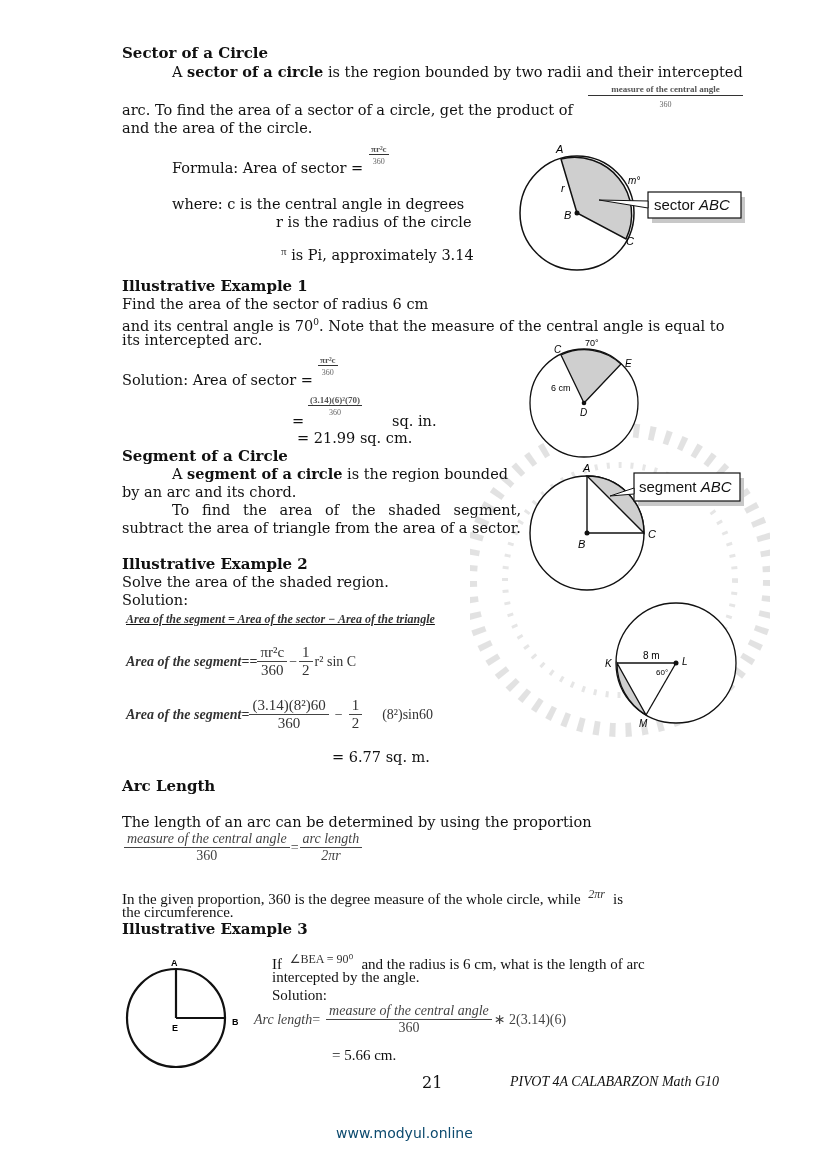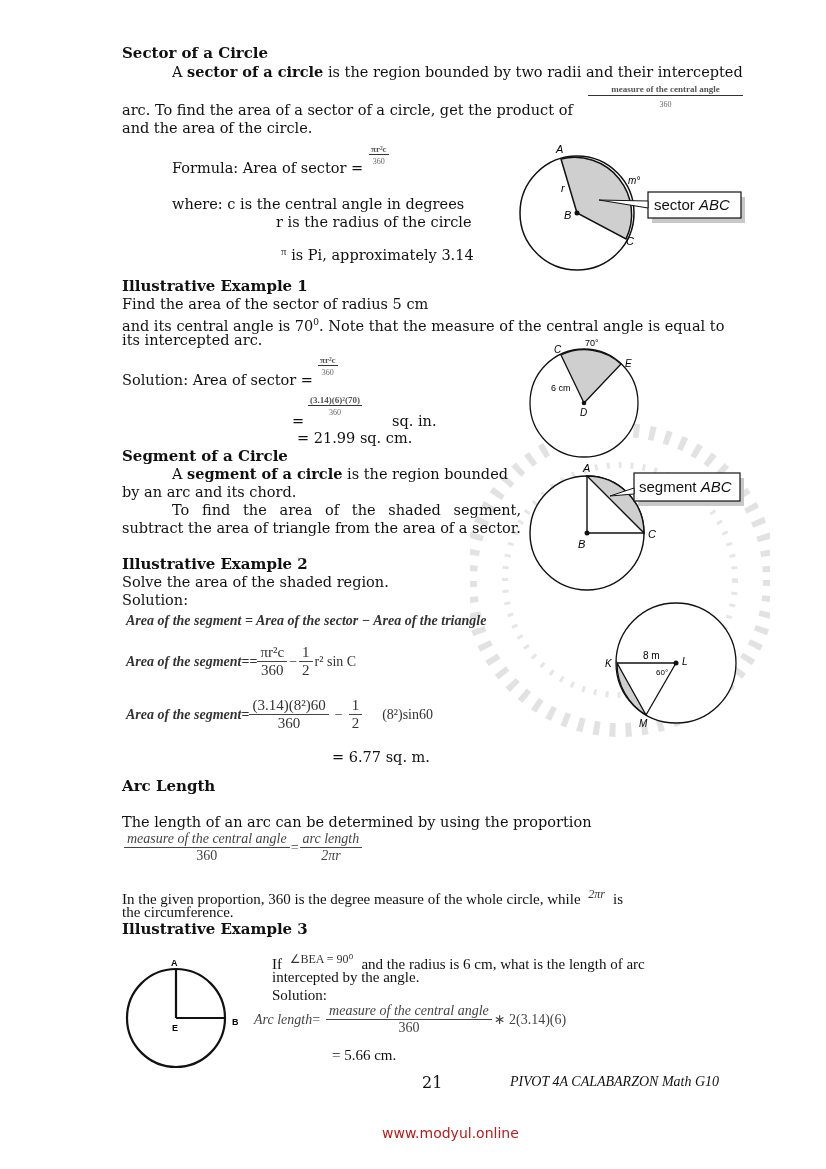--- a/index.html
+++ b/index.html
@@ -10,21 +10,21 @@
   .txt { font-size:14.5px; line-height:18px; }
   .just { text-align:justify; white-space:normal; }
   .math { font-family:"Liberation Serif", serif; font-style:italic; color:#333; }
   .mathup { font-family:"Liberation Serif", serif; color:#333; }
   .frac { display:inline-flex; flex-direction:column; align-items:center; vertical-align:middle; }
   .frac .num { border-bottom:1.3px solid #444; padding:0 3px; line-height:1.05; }
   .frac .den { padding:0 3px; line-height:1.1; }
   .tiny { font-size:9px; font-family:"Liberation Serif", serif; color:#555; font-weight:bold; }
   .tinyden { font-size:8px; font-family:"Liberation Serif", serif; color:#666; }
   svg text { font-family:"Liberation Sans", sans-serif; }
-  .footer-url { font-family:"DejaVu Sans", sans-serif; color:#b91c1c; font-size:14px;margin-left:46px; }
+  .footer-url { font-family:"DejaVu Sans", sans-serif; color:#0c4a6e; font-size:14px; }
   .footer-title { font-style:italic; font-size:13px; }
   .watermark { position:absolute; opacity:0.18; }
 </style>
 </head>
 <body>
 
 <svg class="watermark" style="left:470px;top:380px;" width="300" height="400" viewBox="0 0 300 400">
   <circle cx="150" cy="200" r="150" fill="none" stroke="#666" stroke-width="14" stroke-dasharray="6 10"></circle>
   <circle cx="150" cy="200" r="115" fill="none" stroke="#777" stroke-width="6" stroke-dasharray="3 9"></circle>
 </svg>
@@ -60,21 +60,21 @@
   <polygon points="84,60 133,61 133,68" fill="#fff" stroke="#111" stroke-width="1"></polygon>
   <text x="139" y="70" font-size="15" fill="#111"><tspan>sector </tspan><tspan font-style="italic">ABC</tspan></text>
   <text x="41" y="13" font-size="11" font-style="italic">A</text>
   <text x="46" y="52" font-size="11" font-style="italic">r</text>
   <text x="49" y="79" font-size="11" font-style="italic">B</text>
   <text x="111" y="105" font-size="11" font-style="italic">C</text>
   <text x="113" y="44" font-size="10" font-style="italic">m°</text>
 </svg>
 
 <div class="abs h" style="left:122px;top:277px;">Illustrative Example 1</div>
-<div class="abs txt" style="left:122px;top:295px;">Find the area of the sector of radius 5 cm</div>
+<div class="abs txt" style="left:122px;top:295px;">Find the area of the sector of radius 6 cm</div>
 <div class="abs txt" style="left:122px;top:313px;">
   <span>and its central angle is 70</span><sup style="font-size:9px;">0</sup><span>. Note that the measure of the central angle is equal to</span>
 </div>
 <div class="abs txt" style="left:122px;top:331px;">its intercepted arc.</div>
 
 <div class="abs txt" style="left:122px;top:371px;">Solution: Area of sector =</div>
 <div class="abs" style="left:318px;top:355px;text-align:center;">
   <div class="tiny" style="border-bottom:1.2px solid #333;padding:0 2px;">πr²c</div>
   <div class="tinyden" style="margin-top:2px;">360</div>
 </div>
@@ -116,21 +116,21 @@
   <text x="119" y="34" font-size="15" fill="#111"><tspan>segment </tspan><tspan font-style="italic">ABC</tspan></text>
   <text x="63" y="14" font-size="11" font-style="italic">A</text>
   <text x="58" y="90" font-size="11" font-style="italic">B</text>
   <text x="128" y="80" font-size="11" font-style="italic">C</text>
 </svg>
 
 <div class="abs h" style="left:122px;top:555px;">Illustrative Example 2</div>
 <div class="abs txt" style="left:122px;top:573px;">Solve the area of the shaded region.</div>
 <div class="abs txt" style="left:122px;top:591px;">Solution:</div>
 
-<div class="abs" style="left:126px;top:612px;font-size:14px;">
+<div class="abs" style="left:126px;top:612px;font-size:12px;text-decoration:underline;">
   <span class="math" style="font-weight:bold;">Area of the segment</span><span class="math" style="font-weight:bold;"> = Area of the sector  −  Area of the triangle</span>
 </div>
 
 <div class="abs" style="left:126px;top:645px;font-size:14px;display:flex;align-items:center;">
   <span class="math" style="font-weight:bold;">Area of the segment</span>
   <span class="mathup" style="font-weight:bold;"> == </span>
   <span class="frac mathup" style="font-size:15px;">
     <span class="num">πr²c</span>
     <span class="den">360</span>
   </span>

